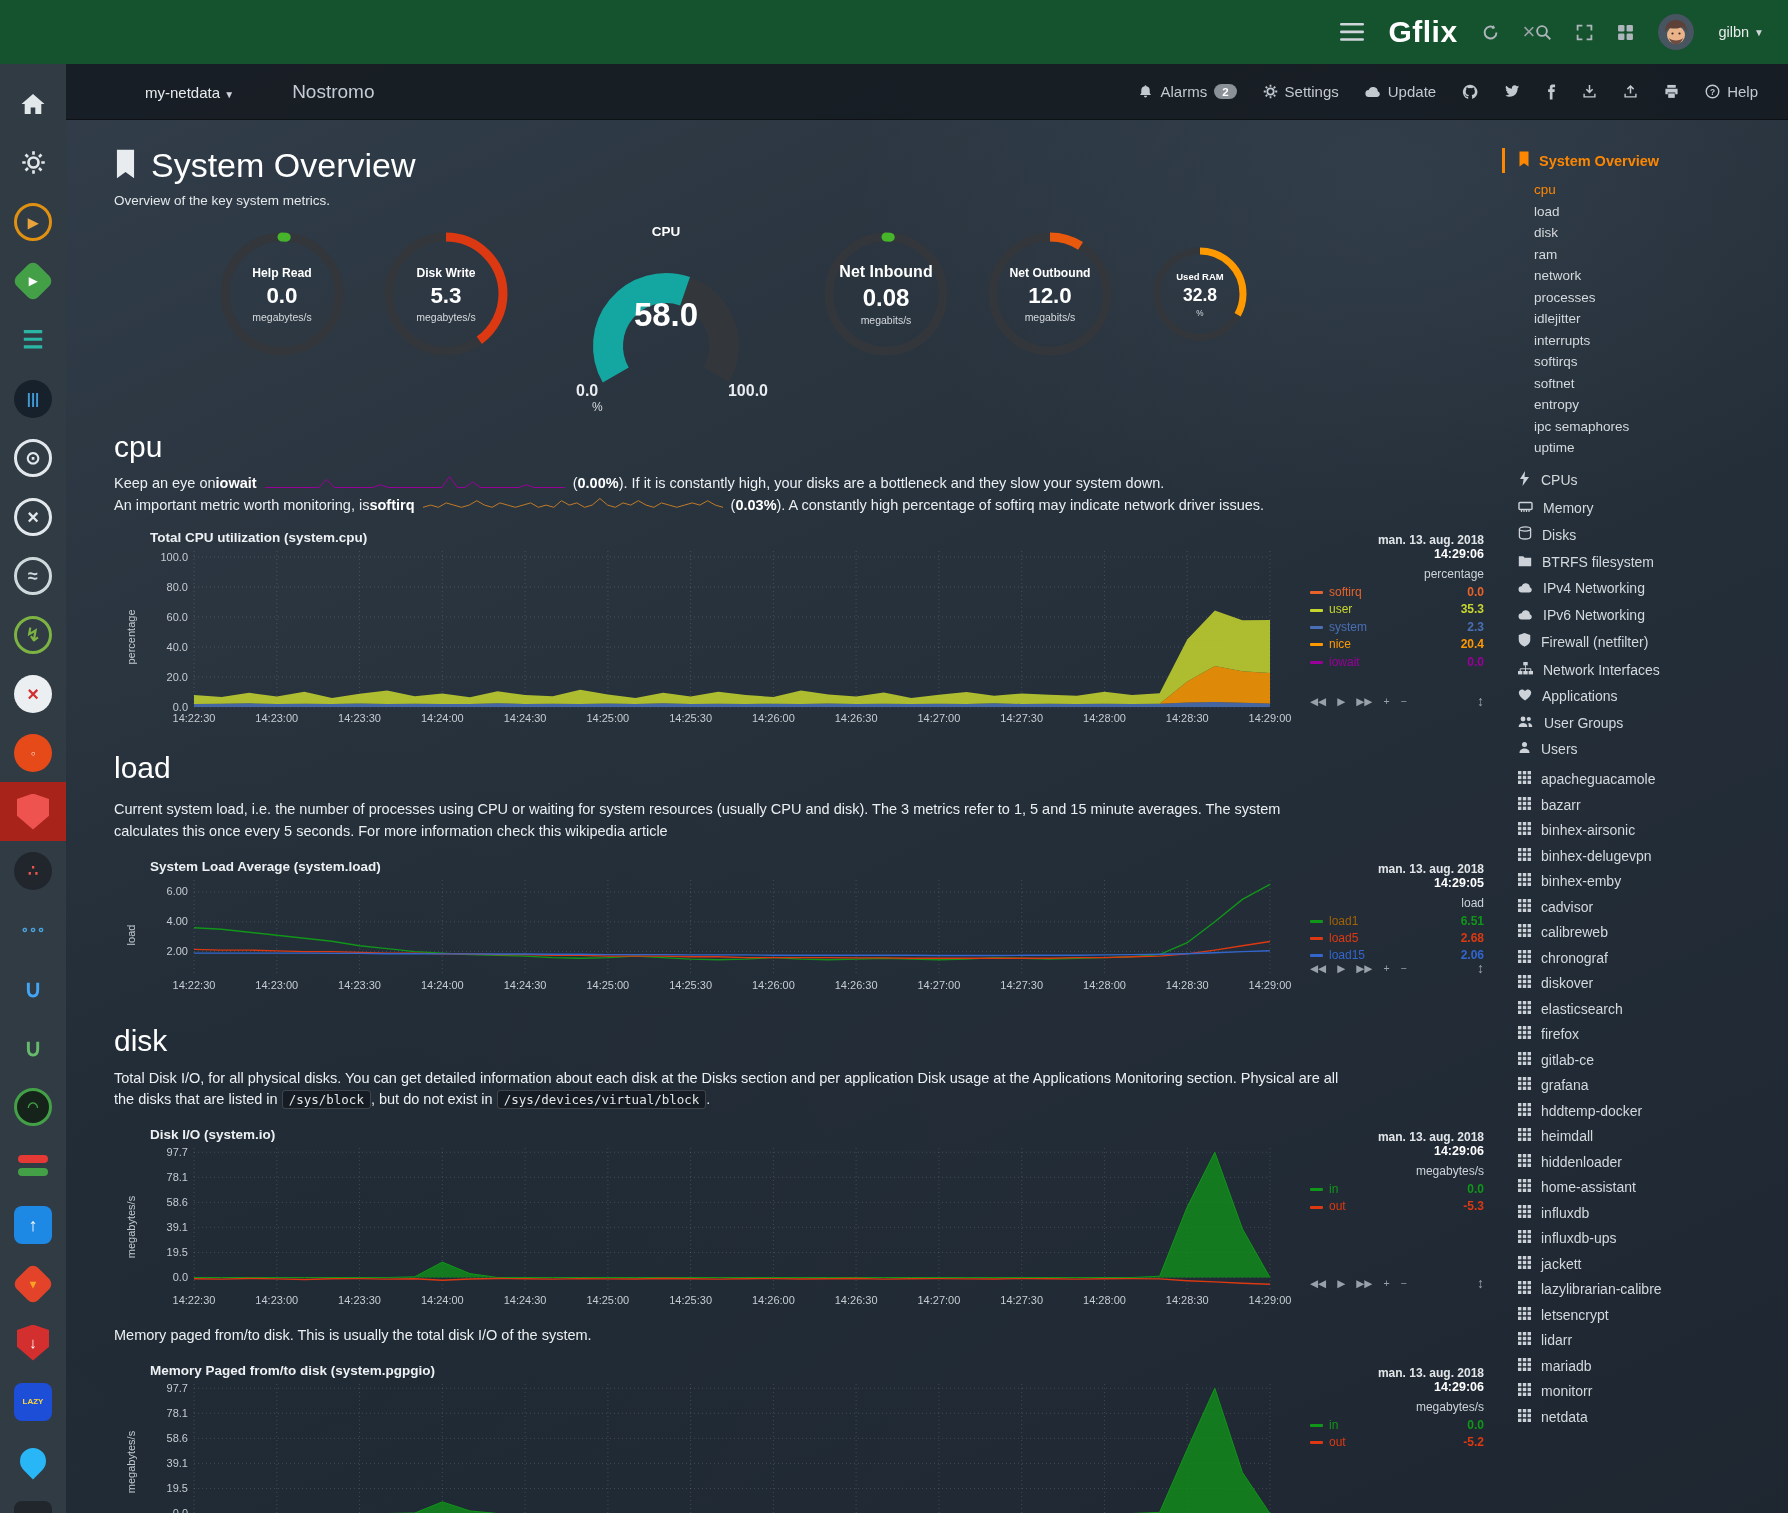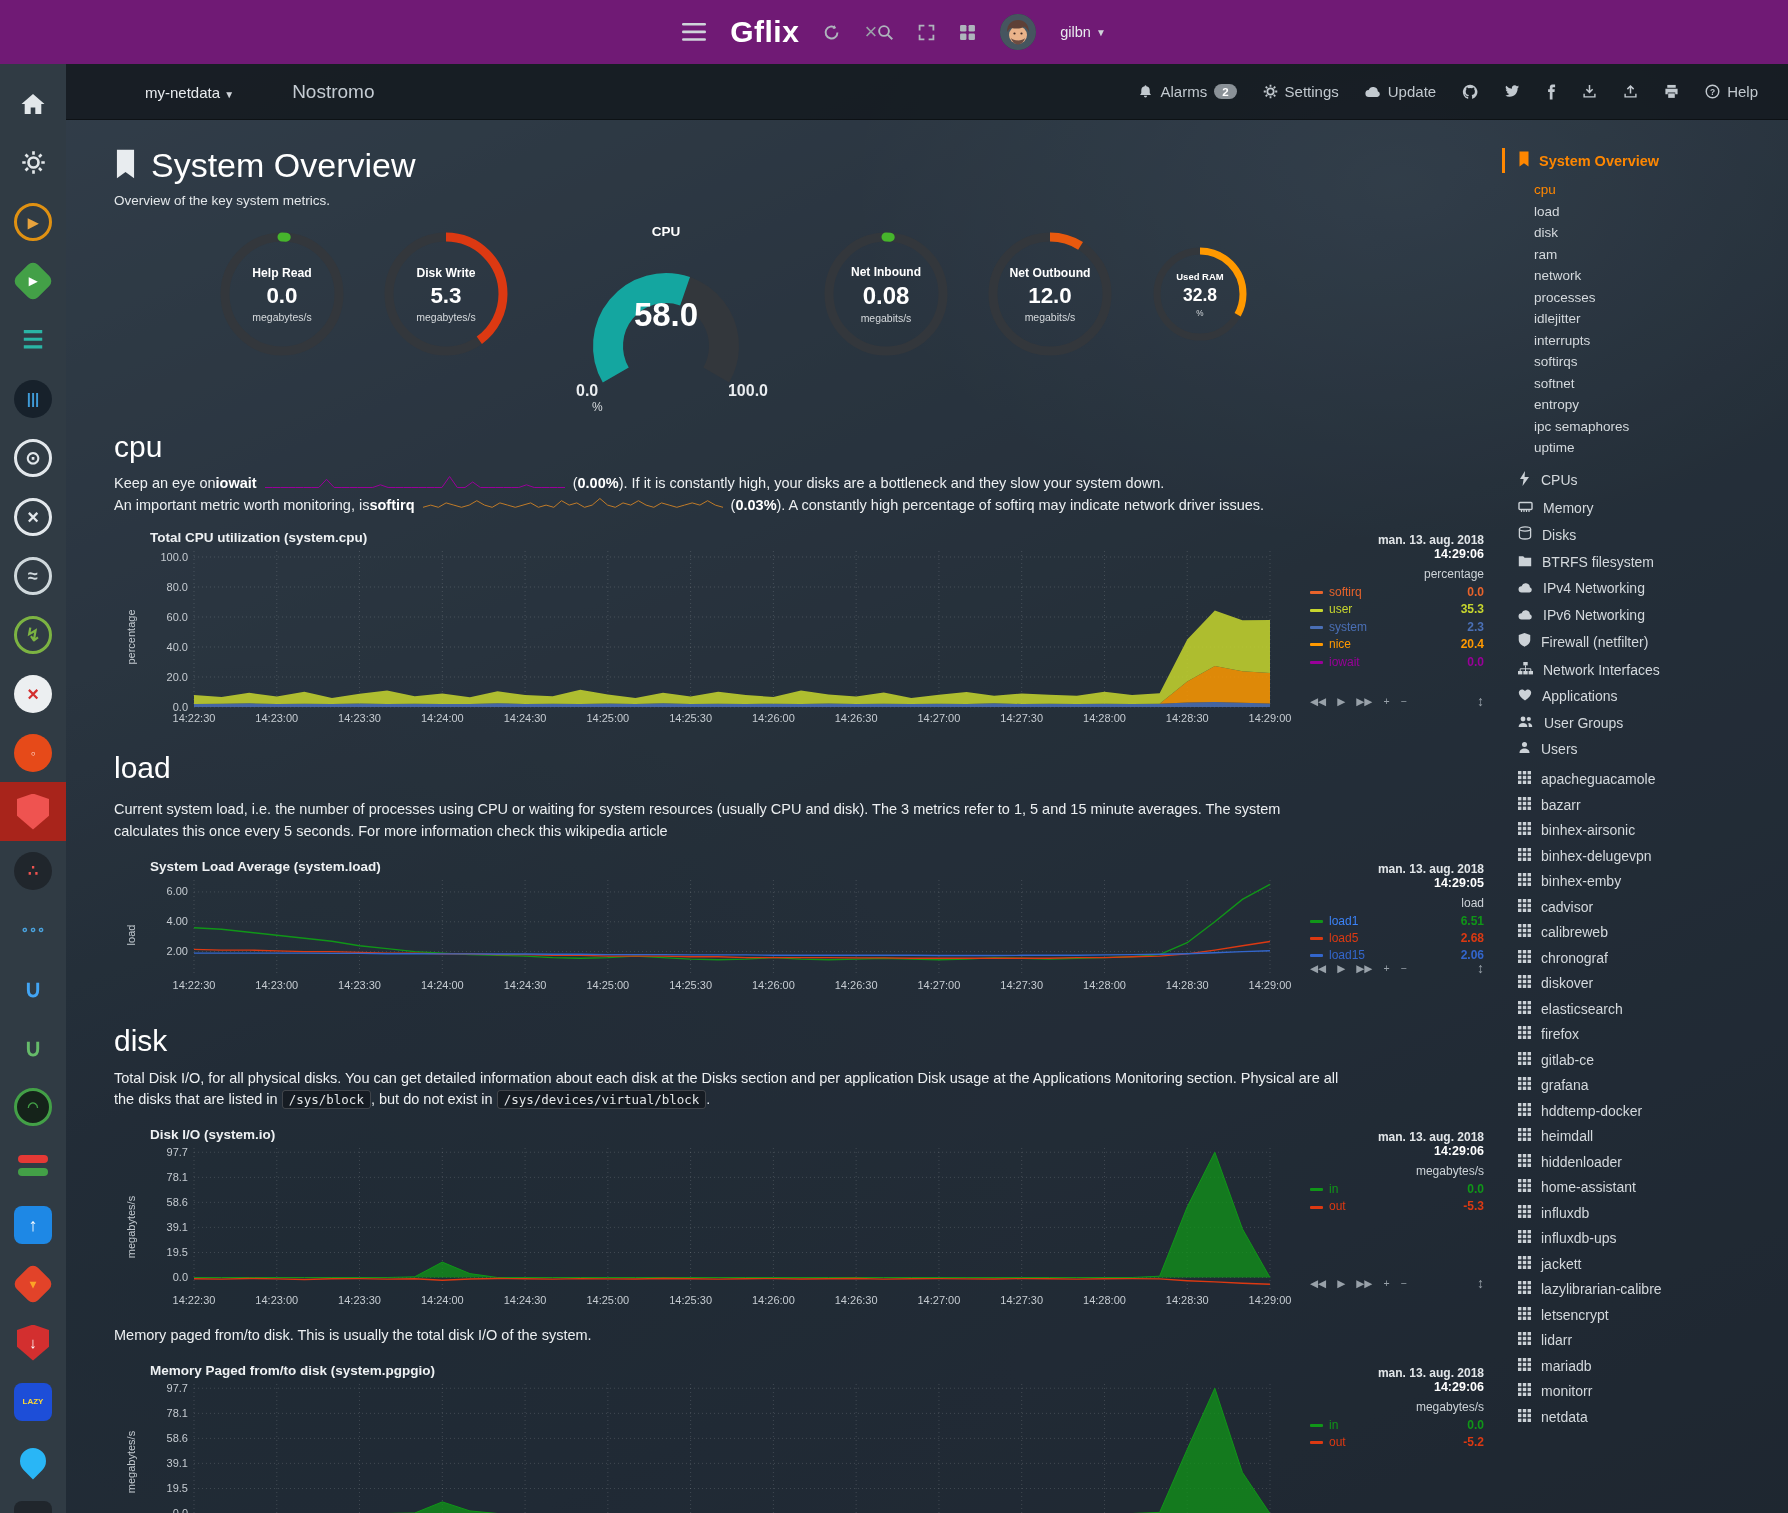--- a/index.html
+++ b/index.html
@@ -9,22 +9,22 @@
     color:#fff;
     background:
       radial-gradient(900px 600px at 78% 12%, rgba(140,170,195,.22), transparent 60%),
       radial-gradient(1100px 900px at 15% 85%, rgba(30,45,60,.55), transparent 70%),
       linear-gradient(155deg,#4d5f70 0%,#3d4d5d 25%,#2f3d4b 50%,#273342 75%,#212b37 100%);
     position:relative;
   }
   .tb-icon svg, .nd-icon svg { display:block; }
 
   
-  .topbar { position:absolute; top:0; left:0; right:0; height:64px; background:#701a75;
-    display:flex; justify-content:center; align-items:center; padding:0 24px; z-index:9; }
+  .topbar { position:absolute; top:0; left:0; right:0; height:64px; background:#14532d;
+    display:flex; justify-content:flex-end; align-items:center; padding:0 24px; z-index:9; }
   .tb-left, .tb-right { display:flex; align-items:center; gap:24px; }
   .brand { font-size:30px; font-weight:bold; letter-spacing:.5px; color:#fff; }
   .tb-icon { color:#aeb5bc; cursor:pointer; display:flex; align-items:center; }
   .tb-close { font-size:22px; color:#9aa1a8; line-height:1; }
   .avatar { width:36px; height:36px; border-radius:50%; overflow:hidden; background:#37474f; }
   .username { font-size:14.5px; color:#e8ebee; display:flex; align-items:center; gap:5px; }
   .caret { font-size:10px; color:#cfd4d9; }
 
   
   .appbar { position:absolute; top:64px; left:0; bottom:0; width:66px; background:#303b44; z-index:8; padding-top:10px; }
@@ -440,21 +440,21 @@
           </svg>
           <div class="big-value">58.0</div>
           <div class="big-min">0.0</div>
           <div class="big-max">100.0</div>
           <div class="big-unit">%</div>
         </div>
         <div class="gauge-small" style="width: 128px; height: 128px;"><svg width="128" height="128">
             <circle cx="64" cy="64" r="57" fill="none" stroke="#33373c" stroke-width="9"></circle>
             <circle cx="64" cy="64" r="57" fill="none" stroke="#46b52c" stroke-width="9" stroke-dasharray="4.297698750110837 358.1415625092364" stroke-linecap="round" transform="rotate(-90 64 64)"></circle>
           </svg><div class="gtexts">
-            <div class="glabel" style="font-size: 12px;">Net Inbound</div>
+            <div class="glabel" style="font-size: 16px;">Net Inbound</div>
             <div class="gvalue" style="font-size: 24px;">0.08</div>
             <div class="gunit" style="font-size: 10.496px;">megabits/s</div>
           </div></div>
         <div class="gauge-small" style="width: 128px; height: 128px;"><svg width="128" height="128">
             <circle cx="64" cy="64" r="57" fill="none" stroke="#33373c" stroke-width="9"></circle>
             <circle cx="64" cy="64" r="57" fill="none" stroke="#e8590e" stroke-width="9" stroke-dasharray="32.232740625831276 358.1415625092364" stroke-linecap="butt" transform="rotate(-90 64 64)"></circle>
           </svg><div class="gtexts">
             <div class="glabel" style="font-size: 12.16px;">Net Outbound</div>
             <div class="gvalue" style="font-size: 22.4px;">12.0</div>
             <div class="gunit" style="font-size: 10.496px;">megabits/s</div>
@@ -637,21 +637,21 @@
               <polyline points="46.0,77.1 73.6,77.1 101.2,77.1 128.8,77.1 156.4,77.1 183.9,77.4 211.5,77.4 239.1,77.7 266.7,77.7 294.3,77.9 321.9,77.9 349.5,78.0 377.1,78.0 404.7,78.3 432.3,78.3 459.8,78.6 487.4,78.6 515.0,78.6 542.6,78.9 570.2,78.9 597.8,78.9 625.4,79.2 653.0,79.2 680.6,79.2 708.2,79.3 735.7,79.3 763.3,79.3 790.9,79.5 818.5,79.5 846.1,79.5 873.7,79.3 901.3,79.3 928.9,79.2 956.5,78.9 984.1,78.6 1011.6,78.3 1039.2,77.7 1066.8,76.8 1094.4,75.6 1122.0,74.7" fill="none" stroke="#3366CC" stroke-width="1.4"></polyline>
             </svg>
           </div>
         <div class="legend-col" style="height: 114px;">
           <div class="legend-date">man. 13. aug. 2018</div>
           <div class="legend-time">14:29:05</div>
           <div class="legend-unit">load</div>
           <div class="legend-rows">
               <div class="legend-row">
                 <span class="dash" style="background: rgb(16, 150, 24);"></span>
-                <span class="nm" style="color: #3b82f6;">load1</span>
+                <span class="nm" style="color: #a16207;">load1</span>
                 <span class="val" style="color: rgb(16, 150, 24);">6.51</span>
               </div>
               <div class="legend-row">
                 <span class="dash" style="background: rgb(220, 57, 18);"></span>
                 <span class="nm" style="color: rgb(220, 57, 18);">load5</span>
                 <span class="val" style="color: rgb(220, 57, 18);">2.68</span>
               </div>
               <div class="legend-row">
                 <span class="dash" style="background: rgb(51, 102, 204);"></span>
                 <span class="nm" style="color: rgb(51, 102, 204);">load15</span>

